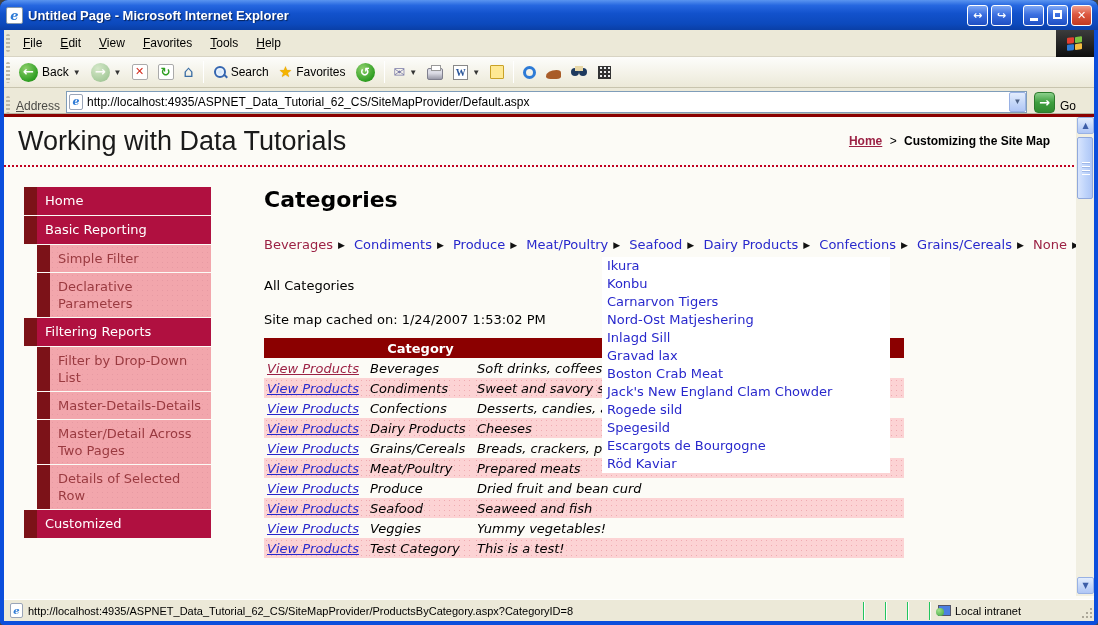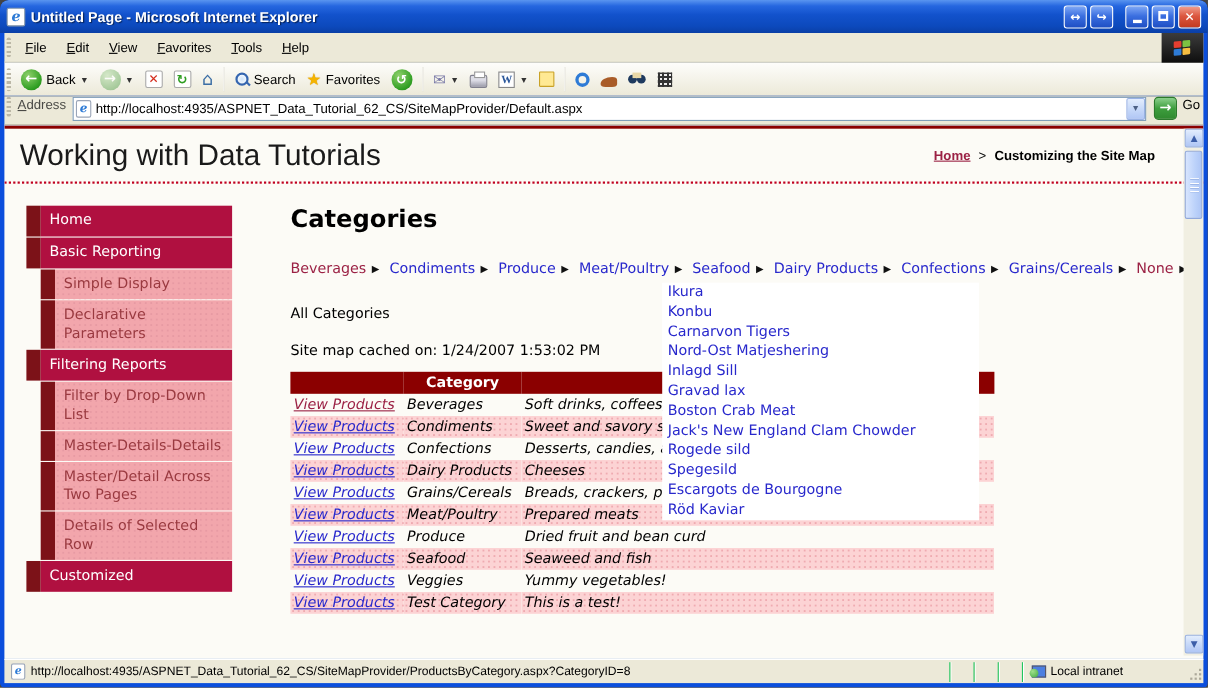--- a/index.html
+++ b/index.html
@@ -60,21 +60,21 @@
   .note-ico{width:14px;height:14px;background:#FFE993;border:1px solid #C9A227;border-radius:1px;flex:none;}
   .ring-ico{width:13px;height:13px;border:3px solid #2E7BD6;border-radius:50%;flex:none;}
   .shoe-ico{width:15px;height:9px;background:#A95C28;border-radius:70% 30% 30% 30%;margin-top:4px;flex:none;}
   .binoc-ico{position:relative;width:17px;height:12px;flex:none;}
   .binoc-ico::before{content:'';position:absolute;left:0;top:2px;width:8px;height:8px;border-radius:50%;background:#1E3A5F;box-shadow:8px 0 0 #1E3A5F;}
   .binoc-ico::after{content:'';position:absolute;left:4px;top:0;width:8px;height:5px;background:#E8D8A8;}
   .qr-ico{width:13px;height:13px;flex:none;background:
     repeating-linear-gradient(0deg,#333 0 2px,transparent 2px 4px),
     repeating-linear-gradient(90deg,#333 0 2px,#EEE 2px 4px);}
   
-  .addressbar{height:26px;background:#ECE9D8;display:flex;align-items:flex-start;border-bottom:1px solid #B8B4A2;padding-right:3px;}
+  .addressbar{height:26px;background:#ECE9D8;display:flex;align-items:flex-end;border-bottom:1px solid #B8B4A2;padding-right:18px;}
   .addr-label{color:#4a4a46;font:12px "Liberation Sans",sans-serif;margin:0 6px 0 2px;}
   .addr-label::first-letter{text-decoration:underline;}
   .addr-field{flex:1;height:22px;background:#fff;border:1px solid #7F9DB9;display:flex;align-items:center;padding-left:2px;}
   .fav-ico{width:14px;height:16px;background:#fff;border:1px solid #9AA5B8;border-radius:2px;color:#2E7BD6;
     font:bold italic 11px/14px "DejaVu Serif",serif;text-align:center;margin-right:4px;flex:none;}
   .addr-text{font:12px "Liberation Sans",sans-serif;color:#000;flex:1;white-space:nowrap;overflow:hidden;}
   .addr-drop{width:17px;height:20px;background:linear-gradient(180deg,#E3EDFD,#C7D9F9 50%,#B0C6F5);border:1px solid #98B1E4;border-radius:2px;
     color:#4D6185;font-size:8px;line-height:18px;text-align:center;flex:none;}
   .go-btn{width:21px;height:21px;margin-left:7px;border-radius:4px;border:1px solid #2C7A2C;flex:none;
     background:linear-gradient(180deg,#8CD08C,#3E9E3E 50%,#2F8A2F);color:#fff;font:bold 13px/19px "DejaVu Sans",sans-serif;text-align:center;}
@@ -276,21 +276,21 @@
         <div class="sb-item lvl1">
             <span class="sb-accent"></span>
             <span class="sb-body">Home</span>
           </div>
         <div class="sb-item lvl1">
             <span class="sb-accent"></span>
             <span class="sb-body">Basic Reporting</span>
           </div>
         <div class="sb-item lvl2">
             <span class="sb-accent"></span>
-            <span class="sb-body">Simple Display</span>
+            <span class="sb-body">Simple Filter</span>
           </div>
         <div class="sb-item lvl2">
             <span class="sb-accent"></span>
             <span class="sb-body">Declarative Parameters</span>
           </div>
         <div class="sb-item lvl1">
             <span class="sb-accent"></span>
             <span class="sb-body">Filtering Reports</span>
           </div>
         <div class="sb-item lvl2">

